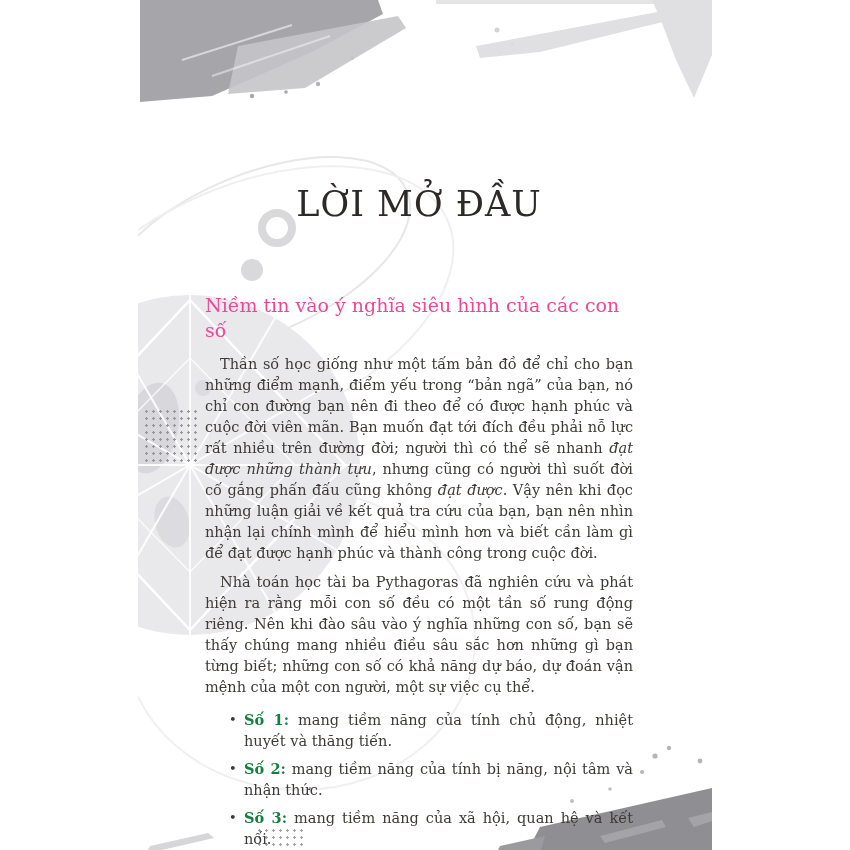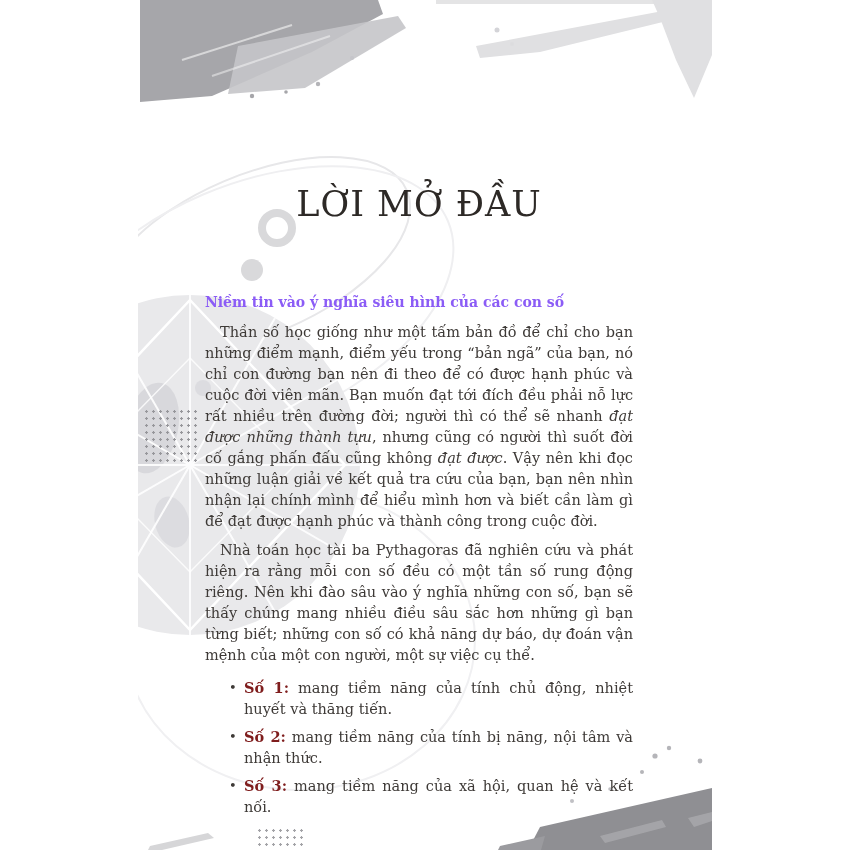--- a/index.html
+++ b/index.html
@@ -13,34 +13,34 @@
     background-size:7px 7px;}
   .dots-left{left:143px;top:408px;width:54px;height:54px;}
   .dots-bottom{left:256px;top:827px;width:50px;height:23px;
     background-image:radial-gradient(circle,#a2a2a6 1px,transparent 1.45px);}
   .content{position:absolute;left:205px;top:183px;width:428px;z-index:1;color:#3e3a37;}
   .page-title{
     font-size:35px;font-weight:400;letter-spacing:1px;color:#2d2926;
     text-align:center;margin:0 0 66px 0;line-height:1.25;
   }
   .sec-heading{
-    font-size:14px;font-weight:bold;color:#8b5cf6;margin:0 0 10px 0;line-height:1.35;
+    font-size:19px;font-weight:normal;color:#ec4899;margin:0 0 10px 0;line-height:1.35;
   }
   .sec-heading.second{margin:1px 0 9px 0;}
   .body-p{
     font-size:14.5px;line-height:21px;text-align:justify;text-indent:15px;
     margin:0 0 8px 0;color:#3e3a37;
   }
   .body-p.p2{margin-bottom:11px;}
   .body-p em{font-style:italic;}
   .bullet-list{list-style:none;margin:0;padding:0 0 0 24px;}
   .bullet{display:flex;margin:0 0 6px 0;font-size:14.5px;line-height:21px;color:#3e3a37;}
   .bullet .marker{width:15px;flex:0 0 15px;color:#3e3a37;font-size:13px;line-height:21px;}
   .bullet .bullet-body{flex:1;margin:0;text-align:justify;}
-  .bullet .bullet-body b{font-weight:bold;color:#7f1d1d;}
+  .bullet .bullet-body b{font-weight:bold;color:#15803d;}
 </style>
 </head>
 <body>
 
 <div class="canvas">
 
   <svg class="bg" viewBox="0 0 850 850" aria-hidden="true">
     <defs>
       <clipPath id="pageclip">
           <rect x="138" y="0" width="576" height="850"></rect>

